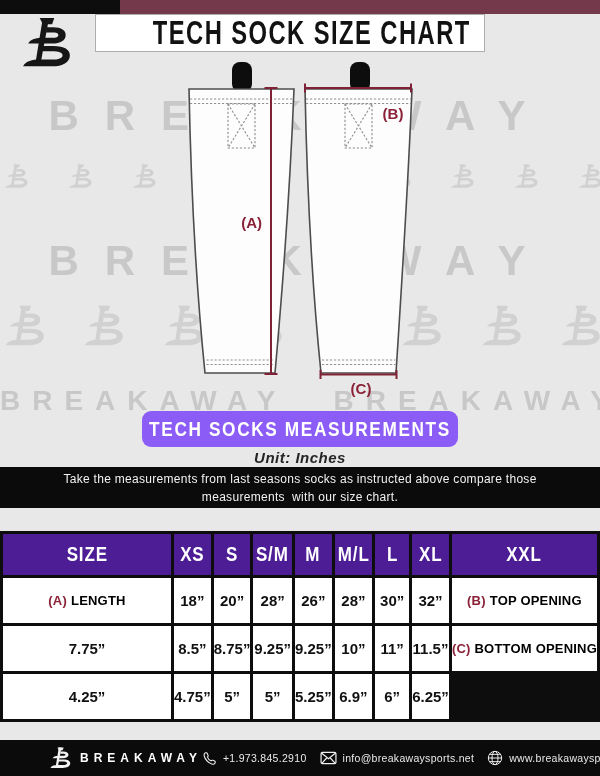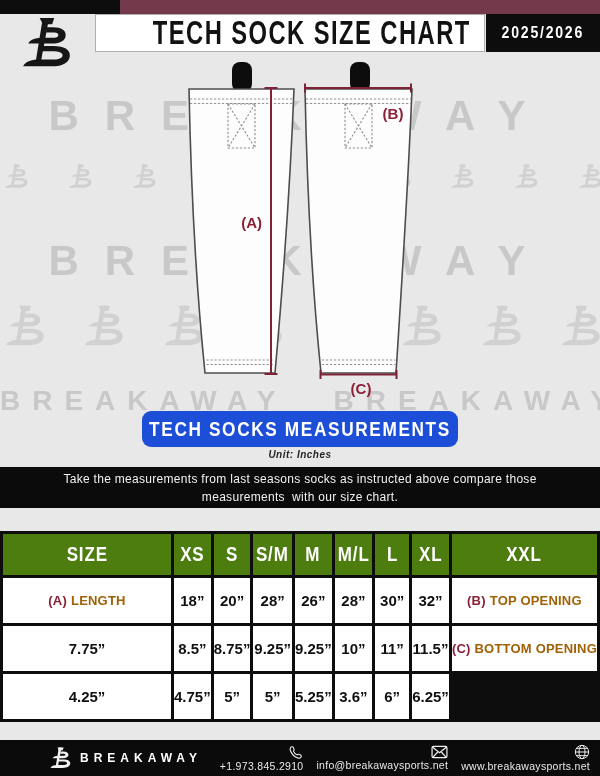--- a/index.html
+++ b/index.html
@@ -29,55 +29,55 @@
   .wm{position:absolute;left:0;width:600px;color:#c9c8c9;text-align:center;white-space:nowrap;overflow:hidden;z-index:1;}
   .wm-text-lg{font-size:42px;font-weight:600;letter-spacing:26px;}
   .wm-text-sm{font-size:28px;font-weight:600;letter-spacing:12px;}
   .wm-logo-row{display:flex;justify-content:space-between;align-items:center;padding:0 4px;}
   .wm-logo-row svg{color:#d2d1d2;}
   
   #sock-svg{position:absolute;left:0;top:0;width:600px;height:776px;z-index:2;pointer-events:none;}
   .measure-label{font-family:"Liberation Sans",sans-serif;font-size:15px;font-weight:bold;fill:#8a2137;}
   
   .meas-banner{
-    position:absolute;left:142px;top:411px;width:316px;height:36px;background:#1d4ed8;border-radius:9px;
+    position:absolute;left:142px;top:411px;width:316px;height:36px;background:#8b5cf6;border-radius:9px;
     display:flex;align-items:center;justify-content:center;z-index:3;
   }
   .meas-banner-text{font-size:21px;font-weight:bold;color:#fff;letter-spacing:2px;white-space:nowrap;transform:scaleX(0.82);}
   .unit-label{
     position:absolute;left:0;top:449px;width:600px;text-align:center;z-index:3;
-    font-size:10px;font-style:italic;font-weight:600;color:#252525;letter-spacing:0.5px;
+    font-size:15px;font-style:italic;font-weight:600;color:#252525;letter-spacing:0.5px;
   }
   .instruction-bar{
     position:absolute;left:0;top:467px;width:600px;height:41px;background:#0b0b0b;z-index:3;
     display:flex;flex-direction:column;align-items:center;justify-content:center;
   }
   .instruction-bar span{font-size:12px;color:#f2f2f2;line-height:18px;letter-spacing:0.3px;white-space:pre-wrap;}
   
   .size-table{
     position:absolute;left:0;top:531px;width:600px;box-sizing:border-box;z-index:3;
     background:#0d0d0d;padding:3px;display:grid;
     grid-template-columns:168px repeat(8,1fr);grid-template-rows:41px 45px 45px 45px;gap:3px;
   }
   .cell{display:flex;align-items:center;justify-content:center;background:#fff;}
-  .cell.hdr{background:#4d7c0f;}
+  .cell.hdr{background:#4c1d95;}
   .hdr span{font-size:20px;font-weight:bold;color:#fff;letter-spacing:1px;white-space:nowrap;transform:scaleX(0.85);}
-  .cell.rowlabel span{font-size:13px;font-weight:bold;color:#a16207;letter-spacing:0.2px;white-space:nowrap;}
+  .cell.rowlabel span{font-size:13px;font-weight:bold;color:#000000;letter-spacing:0.2px;white-space:nowrap;}
   .cell.rowlabel .pfx{color:#8a2137;margin-right:4px;}
   .cell.val{font-size:15px;font-weight:bold;color:#111;}
   
   .footer{
     position:absolute;left:0;top:740px;width:600px;height:36px;background:#0b0b0b;z-index:3;
     display:flex;align-items:center;justify-content:space-between;padding:0 10px 0 50px;box-sizing:border-box;
   }
   .f-brand{display:flex;align-items:center;gap:8px;}
   .f-brand svg{color:#f2f2f2;}
   .f-brand-name{color:#fff;font-size:12px;font-weight:bold;letter-spacing:5px;}
   .f-contacts{display:flex;align-items:center;gap:13px;}
-  .f-item{display:flex;align-items:flex-end;color:#e9e9e9;font-size:10.5px;letter-spacing:0.3px;cursor:pointer;flex-direction:column;}
+  .f-item{display:flex;align-items:center;gap:6px;color:#e9e9e9;font-size:10.5px;letter-spacing:0.3px;cursor:pointer;}
   .f-item svg{color:#f0f0f0;flex:0 0 auto;}
 </style>
 </head>
 <body>
 
 <svg width="0" height="0" style="position:absolute">
   <symbol id="blogo" viewBox="0 0 100 104">
     <path fill="currentColor" d="M34 2 L62 2 L58 14 L40 14 Z"></path>
     <path fill="currentColor" d="M40 2 L52 2 L36 88 L26 88 Z"></path>
     <path fill="currentColor" d="M48 20 L60 20 C76 20 84 26 84 35 C84 45 74 51 58 51 L12 51 C16 43 28 40 40 40 L58 40 C66 40 70 38 70 35 C70 31 66 30 58 30 L46 30 Z"></path>
@@ -151,23 +151,20 @@
       <div class="wm wm-text-sm" style="top: 385px;"><span>BREAKAWAY</span><span style="margin-left: 46px;">BREAKAWAY</span></div>
     </div>
 
   <div class="maroon-band"></div>
   <div class="black-corner"></div>
   <svg class="brand-logo-hdr" viewBox="0 0 100 104">
       <use href="#blogo"></use>
     </svg>
   <div class="title-bar">
     <span class="title-text">TECH SOCK SIZE CHART</span>
-  </div>
-  <div class="season-box">
-    <span class="season-text">2025/2026</span>
   </div>
 
   <svg id="sock-svg" viewBox="0 0 600 776">
     <rect x="232" y="62" width="20" height="30" rx="8" fill="#0d0d0d"></rect>
     <rect x="350" y="62" width="20" height="30" rx="8" fill="#0d0d0d"></rect>
     <path d="M189 89 L294 89 C290 190 282 295 275 373 L205 373 C197 295 191 190 189 89 Z" fill="#fdfdfd" stroke="#4d4d4d" stroke-width="1.6"></path>
     <path d="M305 89 L412 89 C408 190 401 295 396 373 L321 373 C313 295 307 190 305 89 Z" fill="#fdfdfd" stroke="#4d4d4d" stroke-width="1.6"></path>
     <g stroke="#8f8f8f" stroke-width="1.1" stroke-dasharray="2.2 1.8" fill="none">
       <path d="M190 99 H293"></path>
         <path d="M190 103.5 H293"></path>
@@ -269,21 +266,21 @@
       <div class="cell val">11.5”</div>
       <div class="cell rowlabel">
         <span class="pfx">(C)</span>
         <span>BOTTOM OPENING</span>
       </div>
       <div class="cell val">4.25”</div>
       <div class="cell val">4.75”</div>
       <div class="cell val">5”</div>
       <div class="cell val">5”</div>
       <div class="cell val">5.25”</div>
-      <div class="cell val">3.6”</div>
+      <div class="cell val">6.9”</div>
       <div class="cell val">6”</div>
       <div class="cell val">6.25”</div>
     </div>
 
   <div class="footer">
     <div class="f-brand">
       <svg width="22" height="23" viewBox="0 0 100 104">
           <use href="#blogo"></use>
         </svg>
       <span class="f-brand-name">BREAKAWAY</span>

